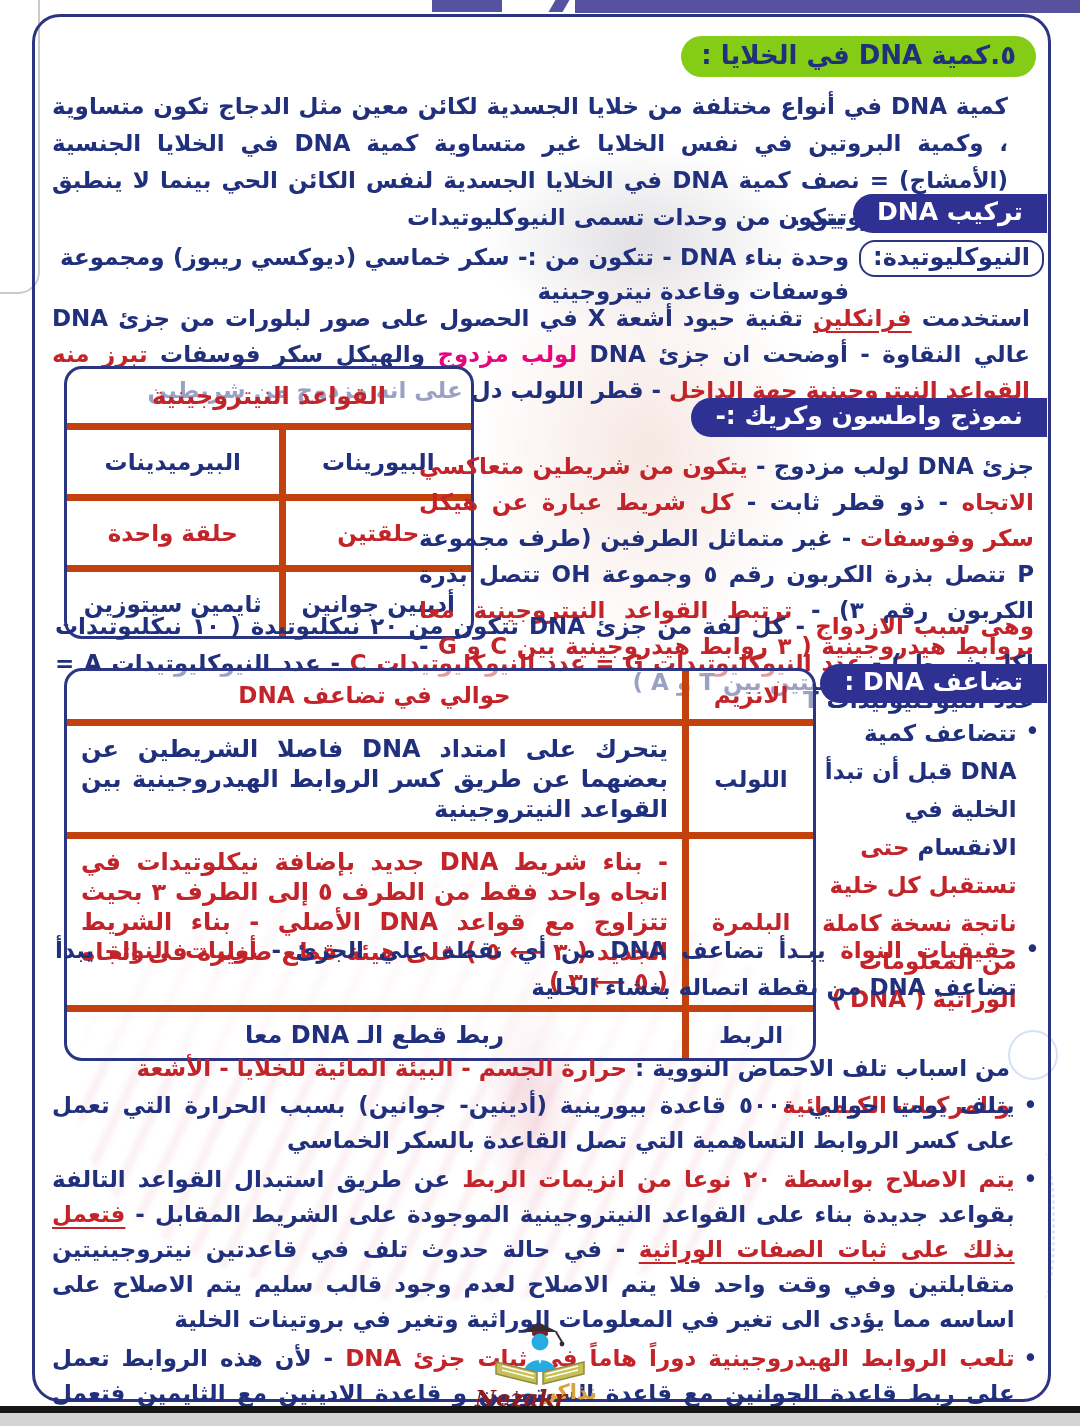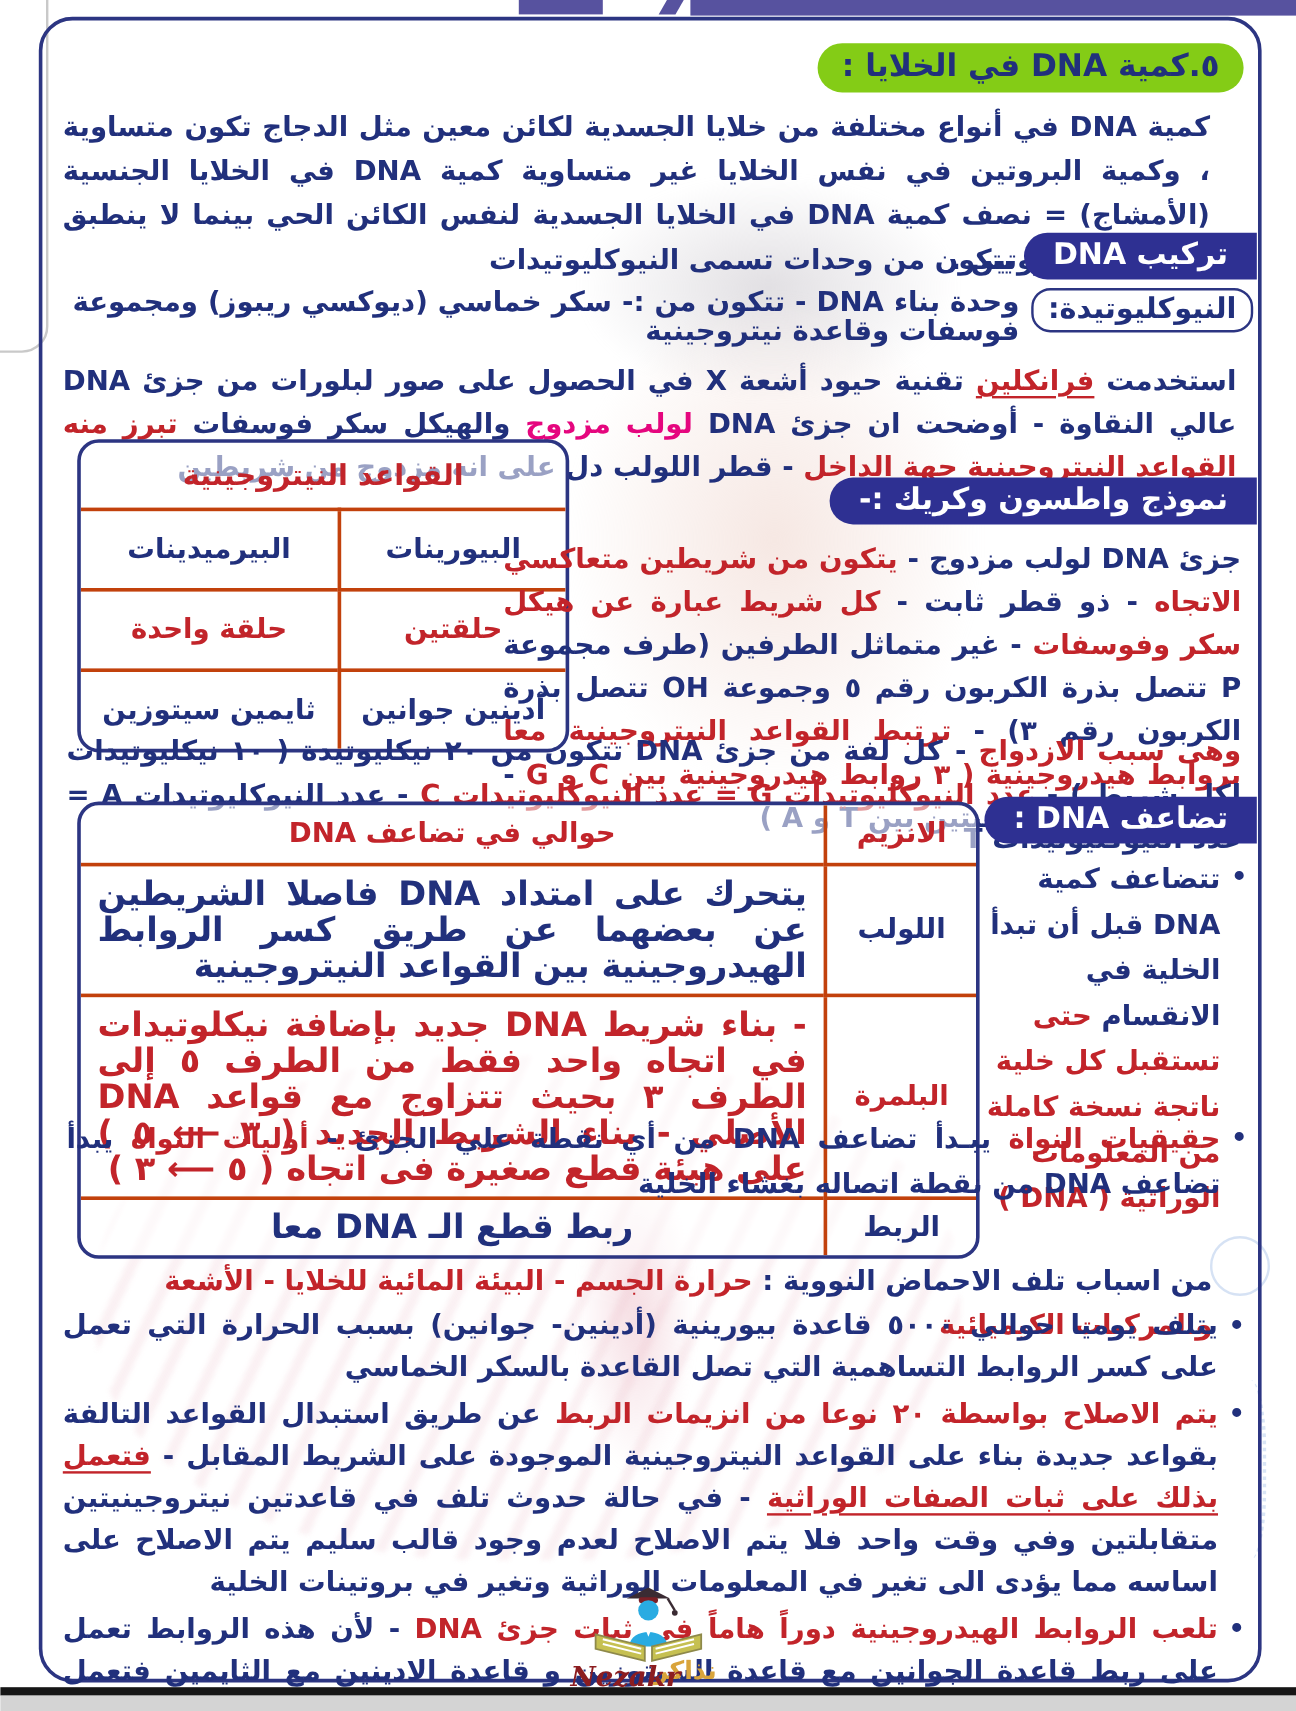--- a/index.html
+++ b/index.html
@@ -49,28 +49,28 @@
   .badge-light{position:absolute;right:44px;top:36px;background:#84cc16;color:#21307c;
     font-weight:700;font-size:26px;padding:4px 20px 7px;border-radius:22px;}
   .badge-dark{position:absolute;right:33px;background:#2e3092;color:#ffffff;
     font-weight:700;font-size:25px;padding:3px 24px 7px;border-radius:24px 0 0 24px;}
   .label-outline{display:inline-block;border:2.5px solid #2c3582;border-radius:16px;
     background:#fff;color:#21307c;font-weight:700;font-size:24px;padding:1px 12px 4px;white-space:nowrap;}
 
   
   .tbl-wrap{position:absolute;border:3px solid #2c3582;border-radius:18px;overflow:hidden;background:rgba(255,255,255,.55);}
   table{border-collapse:collapse;width:100%;height:100%;}
-  td{border:3px solid #c2410c;font-weight:700;text-align:center;vertical-align:middle;padding:4px 10px;}
+  td{border:7px solid #c2410c;font-weight:700;text-align:center;vertical-align:middle;padding:4px 10px;}
   .tbl-wrap tr:first-child td{border-top:none;}
   .tbl-wrap tr:last-child td{border-bottom:none;}
   .tbl-wrap td:first-child{border-right:none;border-radius:17px;}
   .tbl-wrap td:last-child{border-left:none;}
   .bases td{font-size:23px;height:56px;}
   .bases .hd{font-size:24px;color:#c2242a;height:46px;}
-  .enz td{font-size:28px;line-height:30px;}
+  .enz td{font-size:24px;line-height:30px;}
   .enz .hd{font-size:23px;color:#c2242a;height:40px;}
   .enz .name{width:104px;font-size:23px;}
   .enz .desc{text-align:justify;padding:8px 14px;}
   .enz .desc.center{text-align:center;}
 
   
   .bullet{display:flex;gap:8px;align-items:flex-start;}
   .bullet .mark{flex:0 0 auto;color:#21307c;font-size:26px;line-height:34px;}
   .bullet .bt{flex:1 1 auto;}
 
@@ -103,21 +103,21 @@
 
   <div class="badge-light">٥.كمية DNA في الخلايا :</div>
 
   <div class="tx" style="top:88px;right:72px;left:52px;"><span class="run-b">كمية DNA في أنواع مختلفة من خلايا الجسدية لكائن معين مثل الدجاج تكون متساوية ، وكمية البروتين في نفس الخلايا غير متساوية كمية DNA في الخلايا الجنسية (الأمشاج) = نصف كمية DNA  في الخلايا الجسدية لنفس الكائن الحي بينما لا ينطبق ذلك على البروتين .</span></div>
 
   <div class="badge-dark" style="top:194px;">تركيب DNA</div>
   <div class="tx" style="top:199px;right:236px;left:60px;text-align:right;"><span class="run-b">يتكون من وحدات تسمى النيوكليوتيدات</span></div>
 
   <div style="position:absolute;top:240px;right:36px;left:60px;display:flex;gap:10px;align-items:flex-start;">
     <span class="label-outline">النيوكليوتيدة:</span>
-    <span class="tx" style="position:static;line-height:24px;"><span class="run-b">وحدة بناء DNA - تتكون من :- سكر خماسي (ديوكسي ريبوز) ومجموعة فوسفات وقاعدة نيتروجينية</span></span>
+    <span class="tx" style="position:static;line-height:34px;"><span class="run-b">وحدة بناء DNA - تتكون من :- سكر خماسي (ديوكسي ريبوز) ومجموعة فوسفات وقاعدة نيتروجينية</span></span>
   </div>
 
   <div class="tx" style="top:300px;right:50px;left:52px;line-height:36px;"><span class="run-b">استخدمت </span><span class="run-ru">فرانكلين</span><span class="run-b"> تقنية حيود أشعة X في الحصول على صور لبلورات من جزئ DNA عالي النقاوة - أوضحت ان جزئ DNA </span><span class="run-m">لولب مزدوج</span><span class="run-b"> والهيكل سكر فوسفات </span><span class="run-r">تبرز منه القواعد النيتروجينية جهة الداخل</span><span class="run-b"> -  قطر اللولب دل على انه مزدوج من شريطين</span></div>
 
   <div class="tbl-wrap bases" style="left:64px;top:366px;width:404px;">
     <table>
       <tbody>
           <tr>
             <td colspan="2" class="hd">القواعد النيتروجينية</td>
           </tr>

